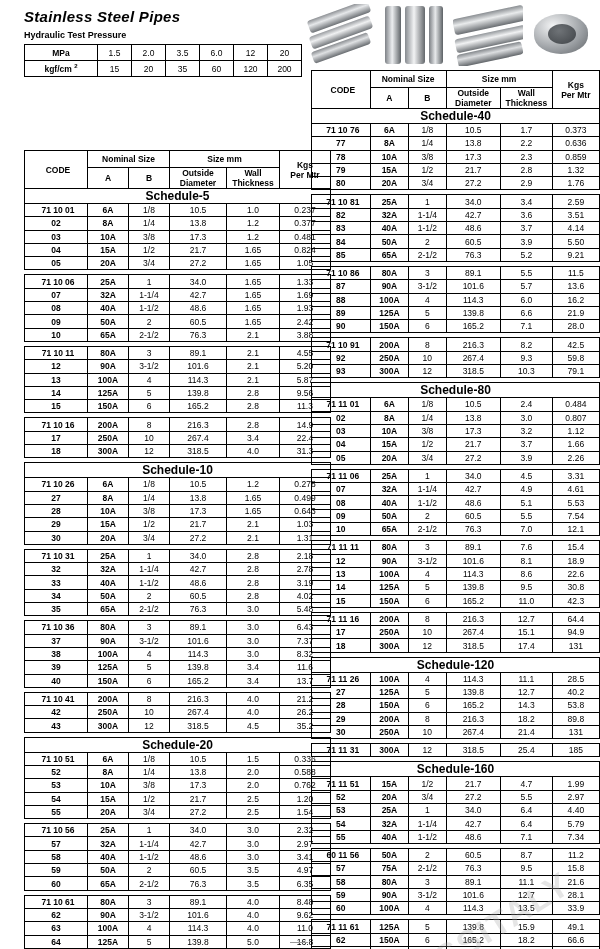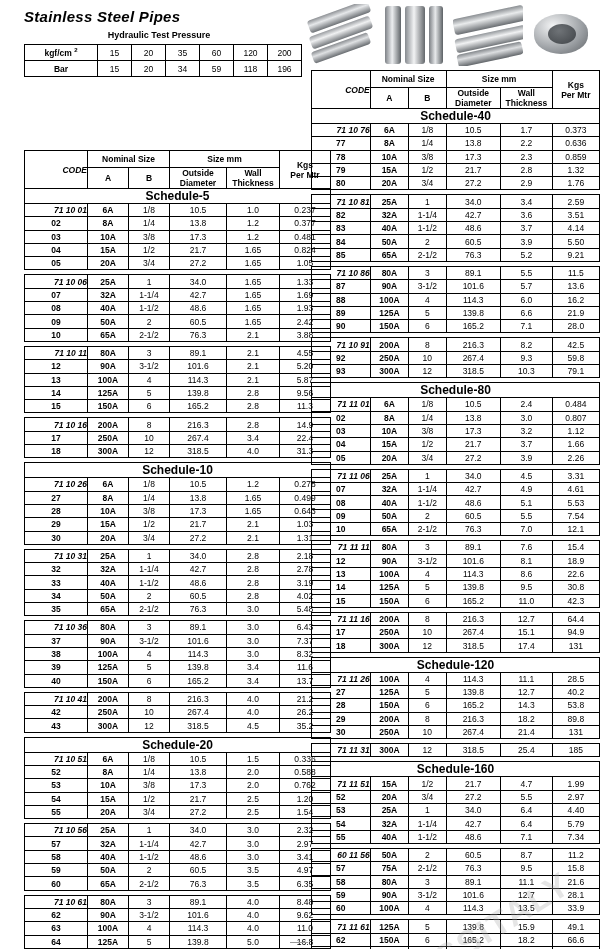--- a/index.html
+++ b/index.html
@@ -11,21 +11,21 @@
   .page{position:relative;width:600px;height:949px;}
 
   
   .title{
     position:absolute;left:24px;top:8px;width:270px;
     text-align:left;font-style:italic;font-weight:bold;
     font-size:15px;letter-spacing:.3px;
   }
   .subtitle{
     position:absolute;left:24px;top:30px;width:270px;
-    text-align:center;font-weight:bold;font-size:9px;
+    font-weight:bold;font-size:9px;
   }
 
   
   .photos{position:absolute;left:305px;top:4px;width:292px;height:62px;display:flex;gap:3px;}
   .photo{flex:1;position:relative;overflow:hidden;background:#fff;}
   .pipe{
     position:absolute;border-radius:3px;
   }
 
   
@@ -41,21 +41,21 @@
 
   
   .ptable{position:absolute;left:24px;top:44px;}
   .ptable td{width:33px;height:15px;}
   .ptable td.lbl{width:72px;font-weight:bold;}
 
   
   .ltable{position:absolute;left:24px;top:150px;}
   .rtable{position:absolute;left:311px;top:70px;}
   .mt td{height:12.3px;}
-  .mt .code{width:58px;text-align:right;padding-left:4px;font-weight:bold;font-style:italic;}
+  .mt .code{width:58px;text-align:center;padding-left:4px;font-weight:bold;}
   .mt .codec{width:58px;text-align:center;font-weight:bold;}
   .mt .na{width:40px;font-weight:bold;}
   .mt .nb{width:40px;}
   .mt .od{width:56px;}
   .mt .wt{width:52px;}
   .mt .kg{width:50px;}
   .mt .h1{height:16px;font-weight:bold;}
   .mt .h2{height:15px;font-weight:bold;}
 
   .gap td{border:none;height:4px;}
@@ -95,37 +95,37 @@
     </div>
     <div class="photo">
       <div class="pipe" style="left:8px;top:10px;width:54px;height:40px;border-radius:50%/46%;background:radial-gradient(ellipse at 35% 30%,#f3f4f5,#9a9ea2 60%,#5d6165);"></div>
       <div class="pipe" style="left:22px;top:20px;width:28px;height:20px;border-radius:50%;background:radial-gradient(ellipse at 40% 35%,#6f7377,#3f4347);"></div>
     </div>
   </div>
 
   <table class="ptable">
       <tbody id="ptable-body">
         <tr>
+          <td class="lbl">MPa</td>
+          <td>1.5</td>
+          <td>2.0</td>
+          <td>3.5</td>
+          <td>6.0</td>
+          <td>12</td>
+          <td>20</td>
+        </tr>
+        <tr>
           <td class="lbl">kgf/cm <sup style="font-size:6px;">2</sup></td>
           <td>15</td>
           <td>20</td>
           <td>35</td>
           <td>60</td>
           <td>120</td>
           <td>200</td>
         </tr>
-        <tr>
-          <td class="lbl">Bar</td>
-          <td>15</td>
-          <td>20</td>
-          <td>34</td>
-          <td>59</td>
-          <td>118</td>
-          <td>196</td>
-        </tr>
       </tbody>
     </table>
 
   <table class="mt ltable">
       <tbody id="ltable-body">
         <tr class="hdr">
           <td rowspan="2" class="code h1">CODE</td>
           <td colspan="2" class="h1">Nominal Size</td>
           <td colspan="2" class="h1">Size mm</td>
           <td rowspan="2" class="kg h1">Kgs <br>Per Mtr</td>

